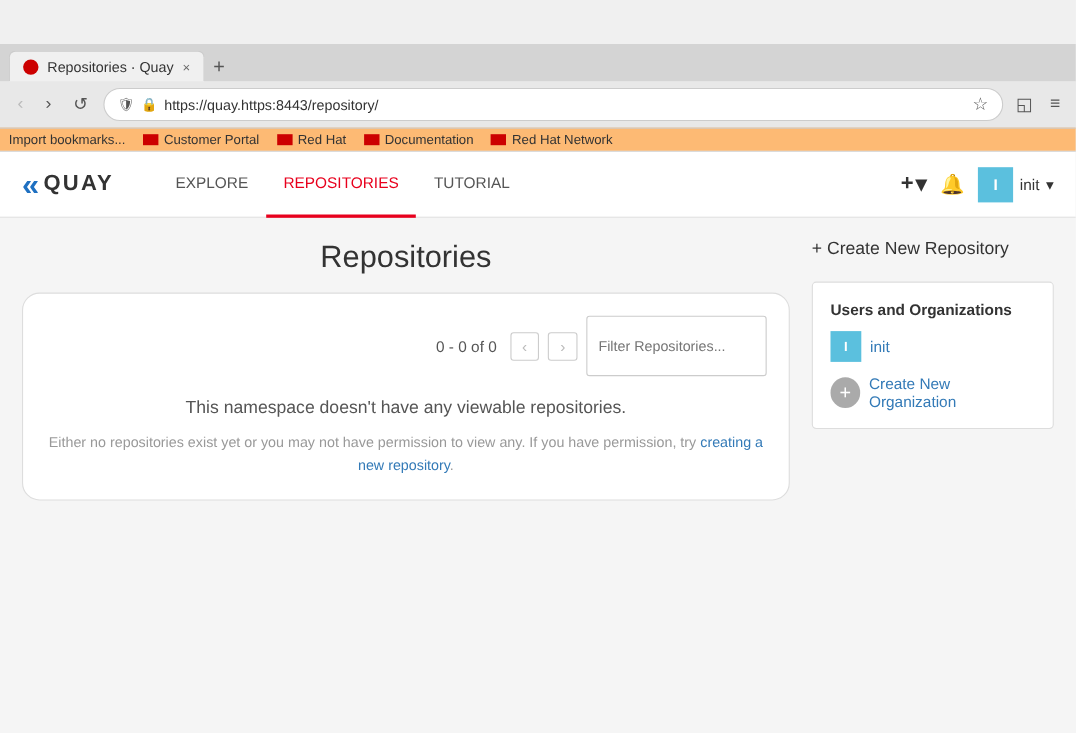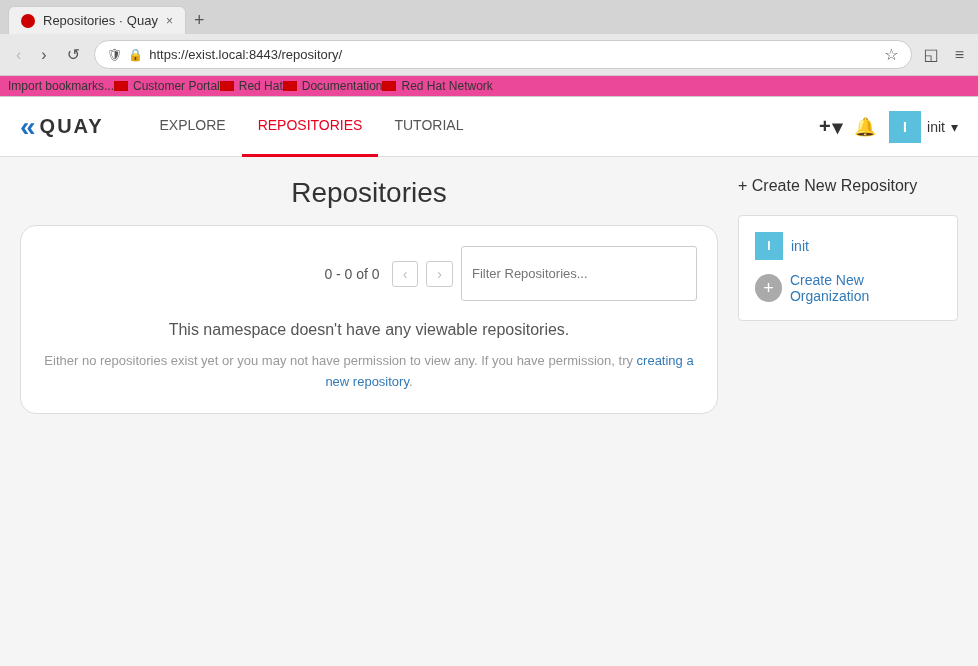--- a/index.html
+++ b/index.html
@@ -1,36 +1,36 @@
 <!DOCTYPE html>
 <html><head>
   <meta charset="utf-8">
   <style>
     * { box-sizing: border-box; margin: 0; padding: 0; }
     body { font-family: Arial, sans-serif; background: #f0f0f0; width: 978px; height: 666px; overflow: hidden; }
 
     
     .browser-chrome { background: #e8e8e8; border-bottom: 1px solid #ccc; }
-    .tab-bar { display: flex; align-items: center; padding: 6px 8px 0; background: #d4d4d4; }
+    .tab-bar { display: flex; align-items: center; padding: 6px 8px 0; background: #d4d4d4; margin-top: 40px; }
     .tab { display: flex; align-items: center; background: #f0f0f0; border-radius: 6px 6px 0 0; padding: 6px 12px; font-size: 13px; color: #333; gap: 8px; min-width: 160px; border: 1px solid #ccc; border-bottom: none; }
     .tab .favicon { width: 14px; height: 14px; background: #c00; border-radius: 50%; display: inline-block; }
     .tab .close-btn { margin-left: auto; color: #666; font-size: 12px; cursor: pointer; }
     .new-tab-btn { background: none; border: none; font-size: 18px; color: #555; cursor: pointer; padding: 0 8px; }
     .address-bar { display: flex; align-items: center; padding: 6px 10px; gap: 8px; background: #e8e8e8; }
     .nav-btn { background: none; border: none; font-size: 16px; color: #555; cursor: pointer; padding: 2px 6px; }
     .nav-btn.disabled { color: #bbb; }
     .address-input-wrap { display: flex; align-items: center; flex: 1; background: white; border-radius: 20px; padding: 4px 12px; border: 1px solid #ccc; gap: 6px; }
     .address-icon { font-size: 12px; color: #555; }
     .address-text { flex: 1; font-size: 13px; color: #333; }
     .star-btn { background: none; border: none; font-size: 16px; color: #555; cursor: pointer; }
     .toolbar-icons { display: flex; gap: 8px; align-items: center; }
     .toolbar-icon { font-size: 16px; color: #555; cursor: pointer; padding: 2px 4px; }
 
     
-    .bookmarks-bar { display: flex; align-items: center; padding: 3px 8px; background: #ec4899; border-top: 1px solid #ccc; font-size: 12px; gap: 0; }
+    .bookmarks-bar { display: flex; align-items: center; padding: 3px 8px; background: #fdba74; border-top: 1px solid #ccc; font-size: 12px; gap: 16px; }
     .bookmark-item { display: flex; align-items: center; gap: 3px; color: #333; cursor: pointer; white-space: nowrap; }
 
     
     .app { background: white; }
 
     
     .app-nav { display: flex; align-items: center; padding: 0 20px; border-bottom: 1px solid #ddd; height: 60px; }
     .logo { display: flex; align-items: center; margin-right: 40px; }
     .logo-icon { display: flex; align-items: center; }
     .logo-chevrons { font-size: 28px; color: #1f70c1; font-weight: bold; margin-right: 4px; }
@@ -48,21 +48,21 @@
     .main-content { display: flex; padding: 20px; gap: 20px; background: #f5f5f5; min-height: 520px; }
 
     
     .left-panel { flex: 1; }
     .page-title { text-align: center; font-size: 28px; font-weight: 300; color: #333; margin-bottom: 16px; }
     .repo-box { background: white; border: 1px solid #ddd; border-radius: 16px; padding: 20px; }
     .pagination-row { display: flex; align-items: center; justify-content: flex-end; gap: 8px; margin-bottom: 16px; }
     .pagination-text { font-size: 14px; color: #555; margin-right: 4px; }
     .page-btn { background: white; border: 1px solid #ccc; border-radius: 3px; padding: 4px 10px; cursor: pointer; color: #555; font-size: 14px; }
     .page-btn.disabled { color: #bbb; cursor: not-allowed; }
-    .filter-input { border: 1px solid #ccc; border-radius: 3px; padding: 19px 10px; font-size: 13px; color: #999; width: 236px; }
+    .filter-input { border: 1px solid #ccc; border-radius: 3px; padding: 19px 10px; font-size: 13px; color: #999; width: 164px; }
     .empty-message { text-align: center; margin-top: 20px; }
     .empty-title { font-size: 16px; color: #555; margin-bottom: 12px; }
     .empty-desc { font-size: 13px; color: #999; line-height: 1.6; }
     .empty-desc a { color: #337ab7; text-decoration: none; }
 
     
     .right-panel { width: 220px; }
     .create-repo-btn { display: flex; align-items: center; gap: 8px; color: #333; font-size: 16px; font-weight: 500; cursor: pointer; margin-bottom: 20px; text-decoration: none; }
     .sidebar-section { background: white; border: 1px solid #ddd; border-radius: 4px; padding: 16px; }
     .sidebar-section-title { font-size: 14px; font-weight: bold; color: #333; margin-bottom: 12px; }
@@ -87,21 +87,21 @@
     <button class="new-tab-btn">+</button>
   </div>
 
   <div class="address-bar">
     <button class="nav-btn disabled">‹</button>
     <button class="nav-btn">›</button>
     <button class="nav-btn">↺</button>
     <div class="address-input-wrap">
       <span class="address-icon">🛡</span>
       <span class="address-icon">🔒</span>
-      <span class="address-text">https://exist.local:8443/repository/</span>
+      <span class="address-text">https://quay.https:8443/repository/</span>
       <button class="star-btn">☆</button>
     </div>
     <div class="toolbar-icons">
       <span class="toolbar-icon">◱</span>
       <span class="toolbar-icon">≡</span>
     </div>
   </div>
 
   <div class="bookmarks-bar">
     <div class="bookmark-item">
@@ -169,20 +169,21 @@
           <p class="empty-desc">
             <span>Either no repositories exist yet or you may not have permission to view any. If you have permission, try </span><a href="#">creating a new repository</a><span>.</span>
           </p>
         </div>
       </div>
     </div>
 
     <div class="right-panel">
       <a class="create-repo-btn" href="#">+ Create New Repository</a>
       <div class="sidebar-section">
+        <div class="sidebar-section-title">Users and Organizations</div>
         <div class="sidebar-user">
           <div class="sidebar-avatar">I</div>
           <span class="sidebar-username">init</span>
         </div>
         <div class="sidebar-create-org">
           <div class="plus-circle" style="width:28px;height:28px;background:#aaa;border-radius:50%;display:flex;align-items:center;justify-content:center;font-size:18px;color:white;">+</div>
           <span class="sidebar-create-org-text">Create New Organization</span>
         </div>
       </div>
     </div>

